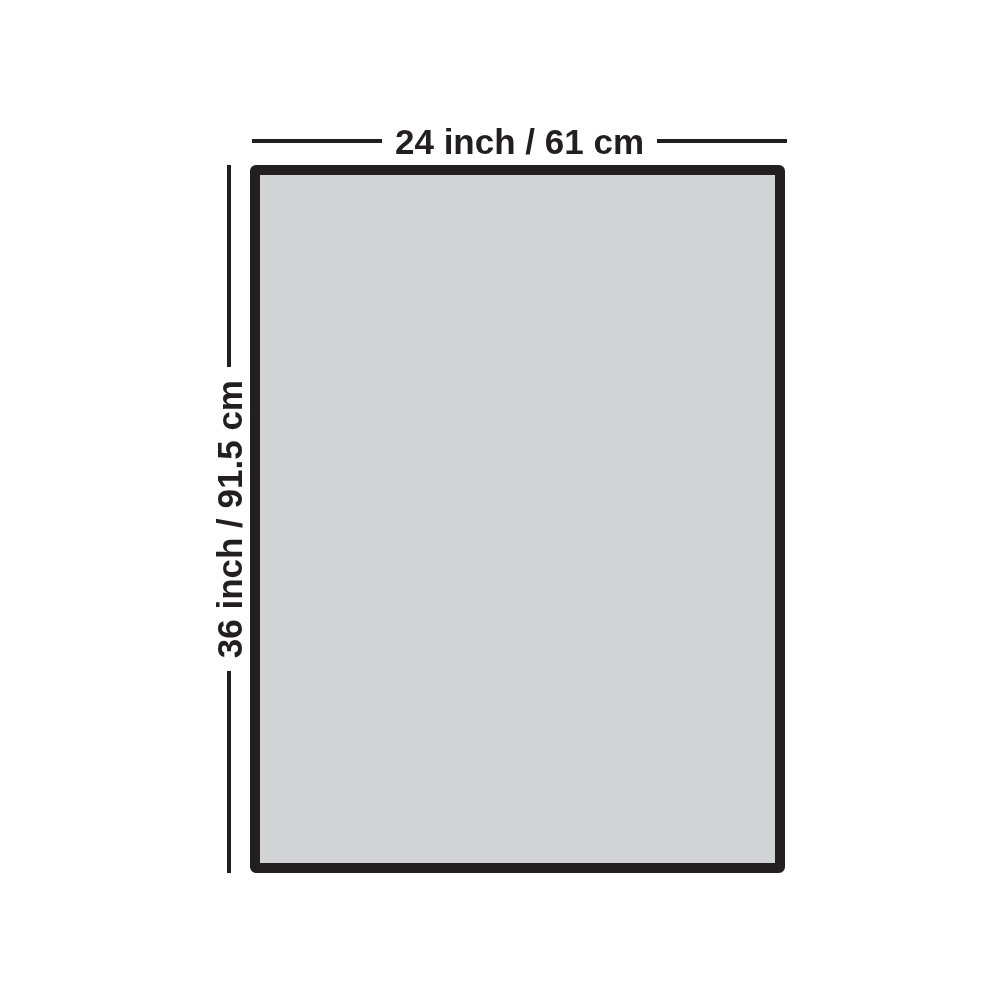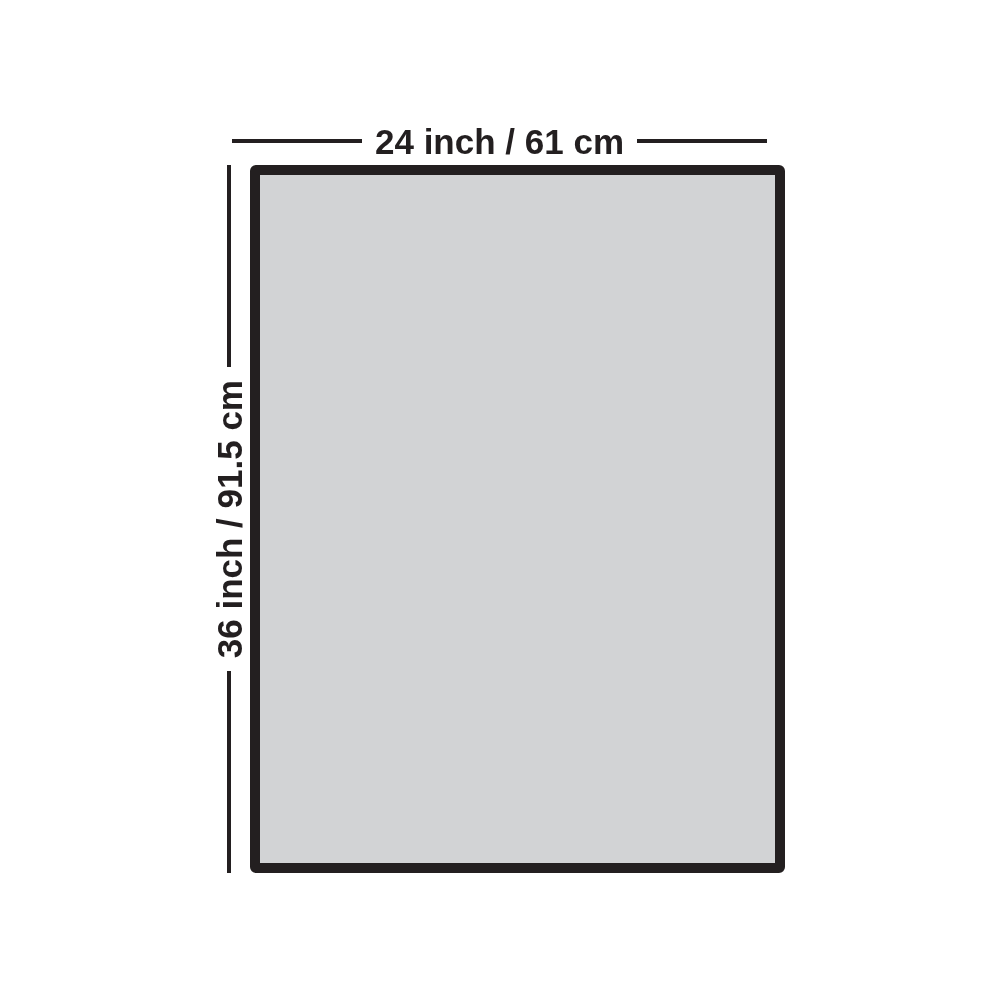--- a/index.html
+++ b/index.html
@@ -30,21 +30,21 @@
     width: 535px;
     height: 708px;
     background: var(--panel-fill);
     border: 10px solid var(--outline);
     border-radius: 6px;
   }
 
   
   .dim-width {
     position: absolute;
-    left: 232px;
+    left: 252px;
     top: 122px;
     width: 535px;
     height: 38px;
     display: flex;
     align-items: center;
   }
   .dim-width .dim-line {
     flex: 1 1 auto;
     height: 4px;
     background: var(--outline);

